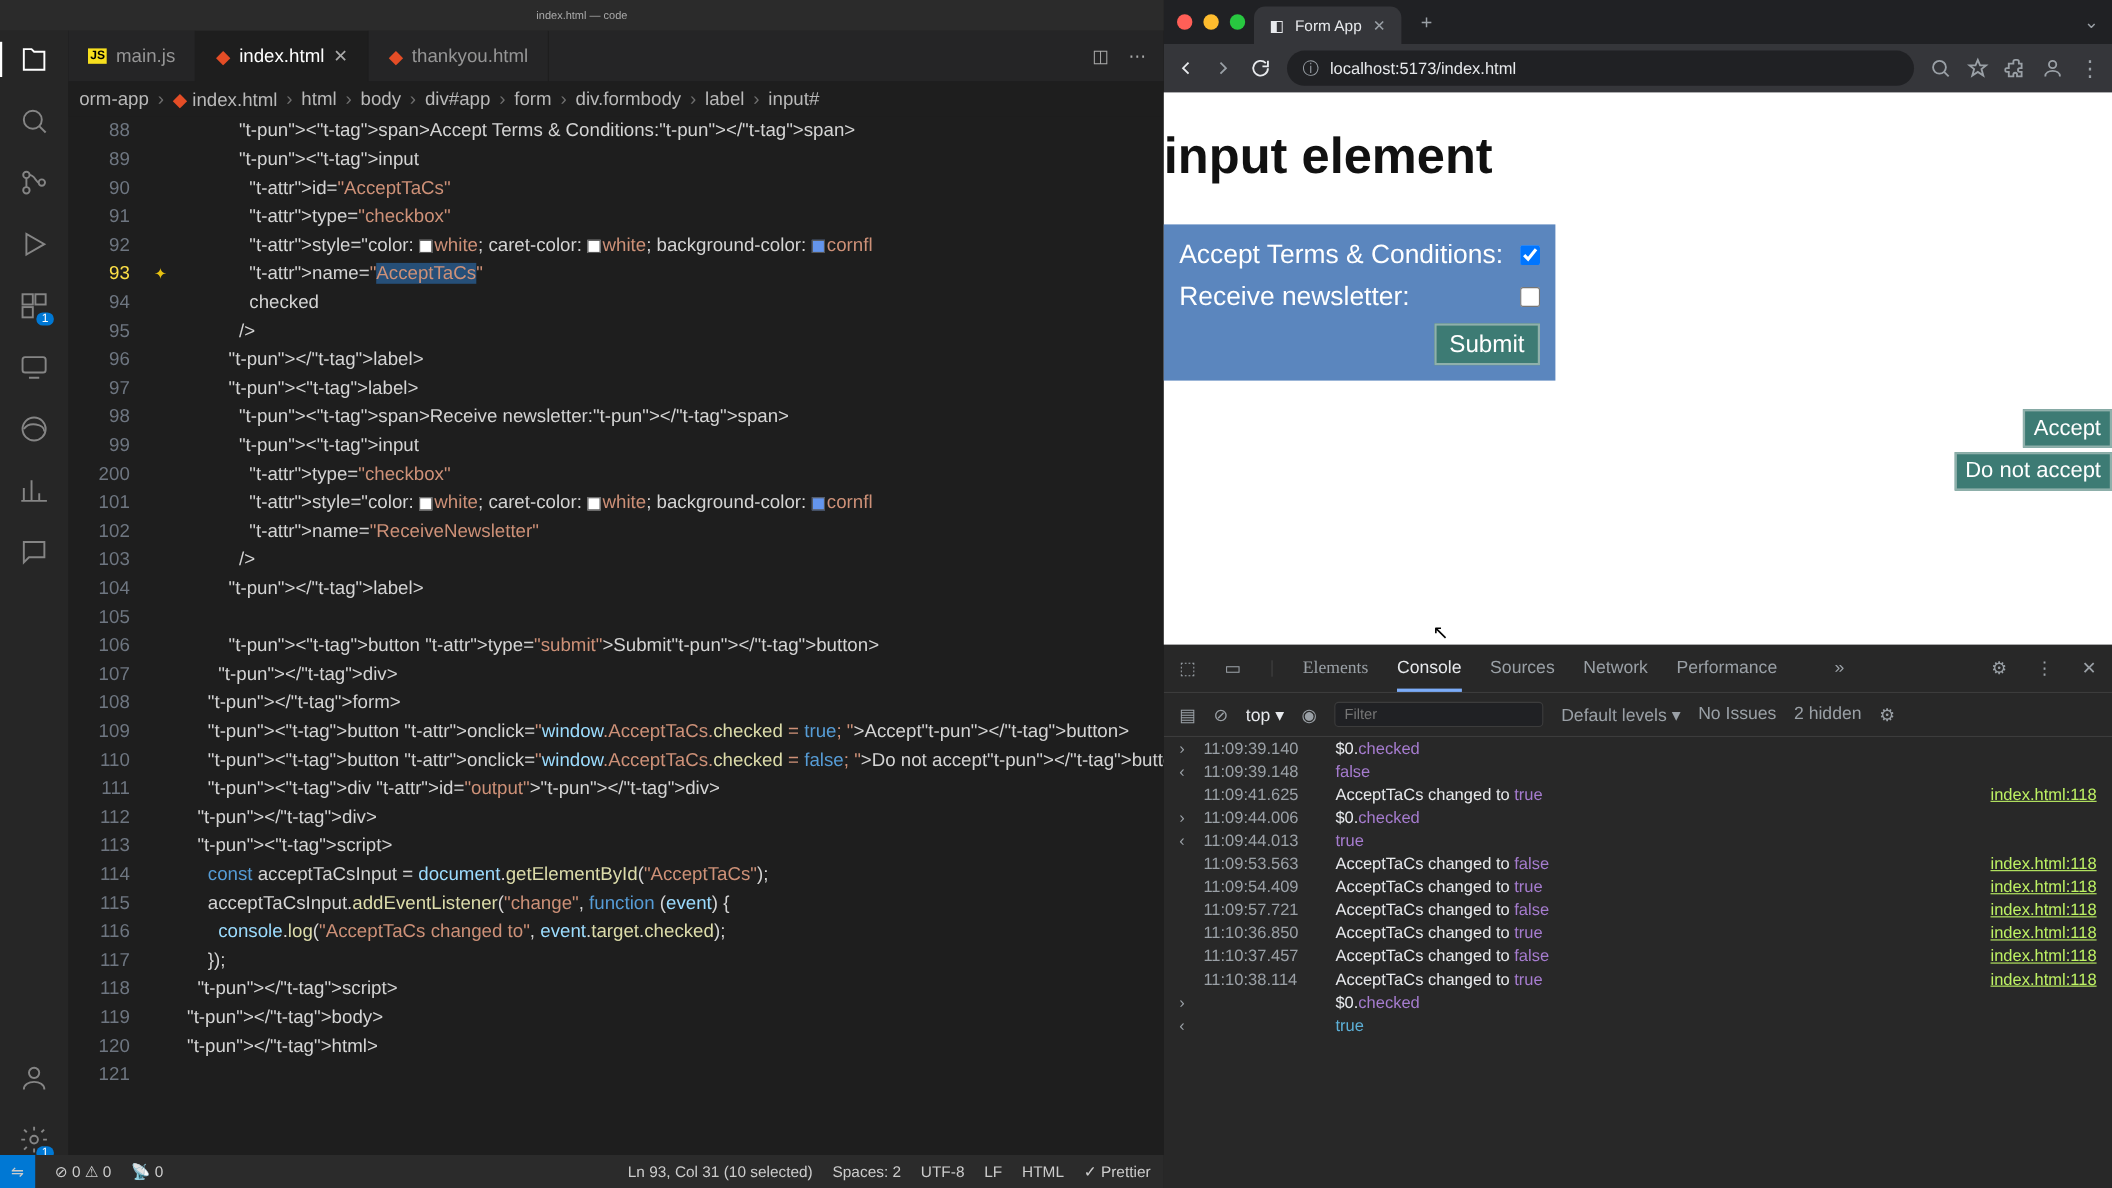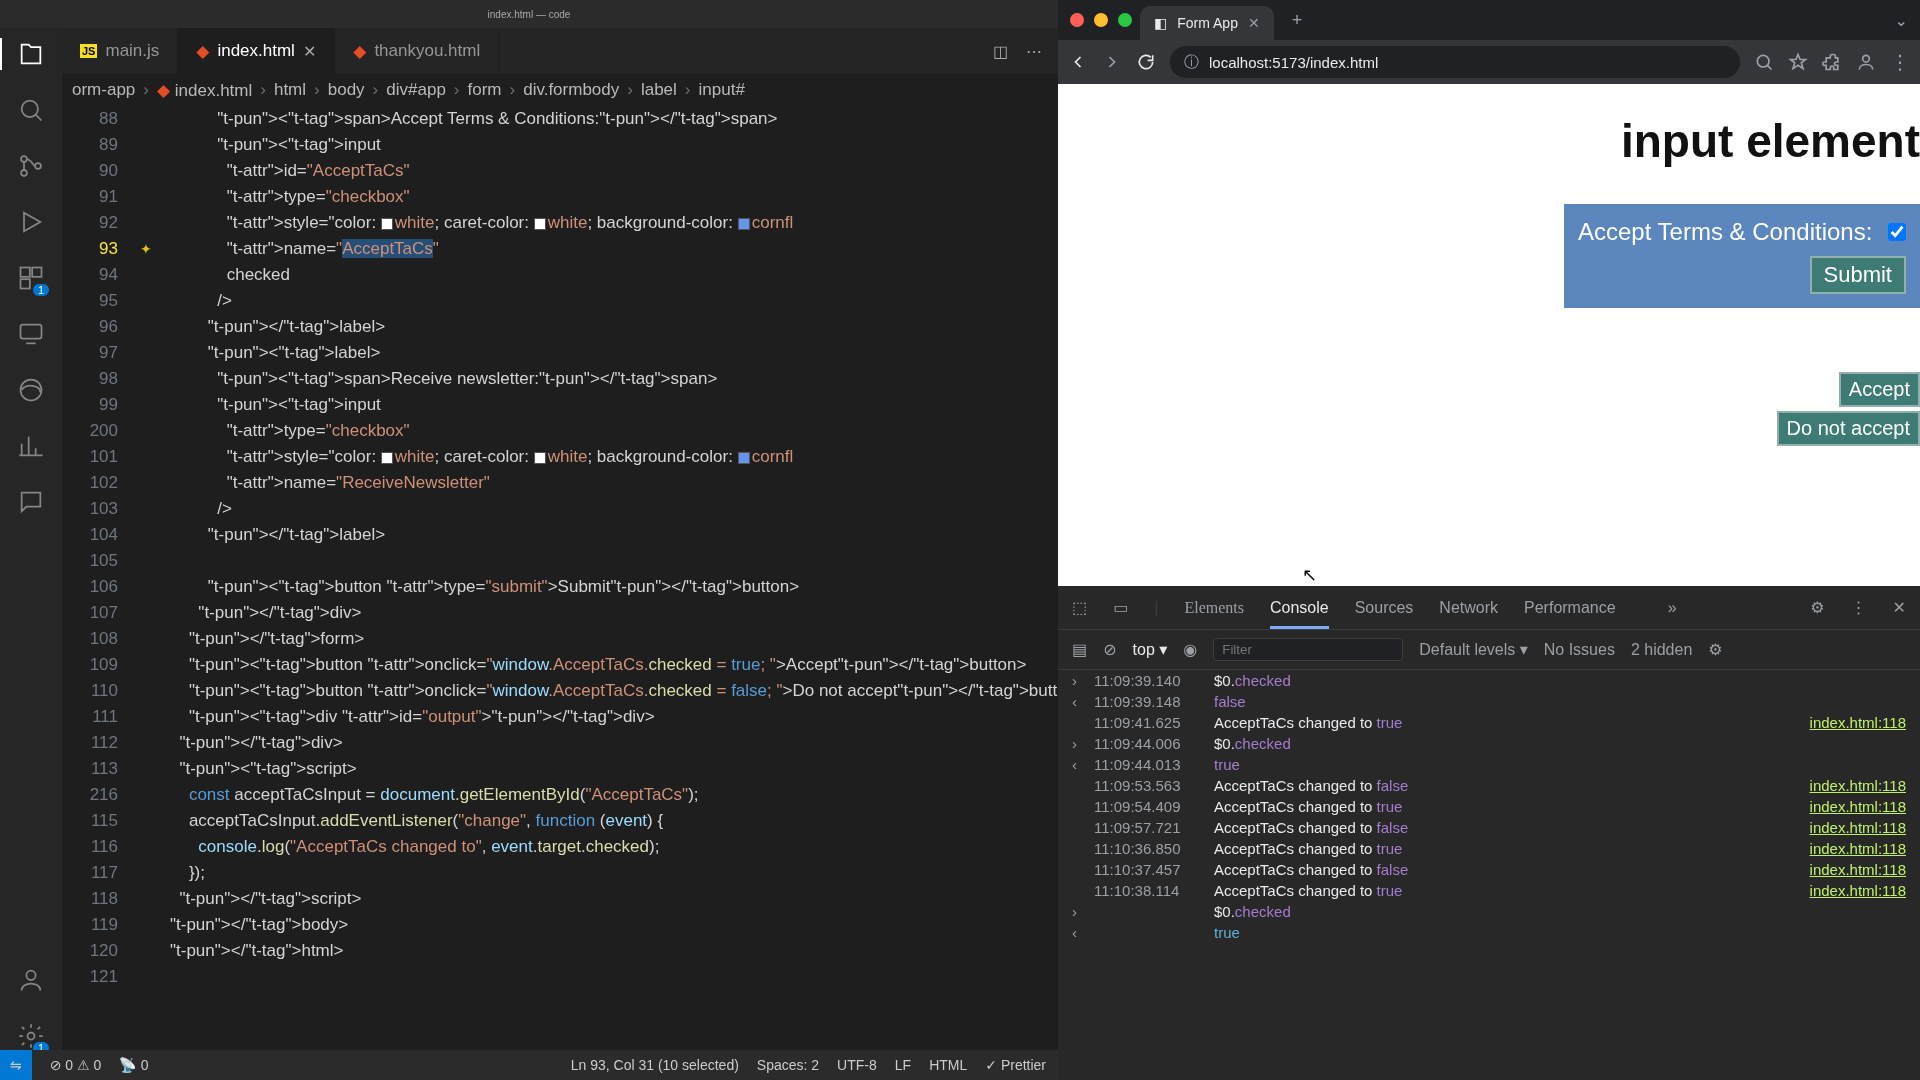--- a/index.html
+++ b/index.html
@@ -46,21 +46,21 @@
 .br-tab { background:#35363a; border-radius:10px 10px 0 0; height:34px; margin-top:6px; display:flex; align-items:center; padding:0 14px; gap:10px; font-size:14px; color:#e8eaed; }
 .br-tab .x{color:#9aa0a6;}
 .newtab{color:#9aa0a6; font-size:18px; padding:0 10px;}
 .br-title-grow{flex:1;}
 .chev{color:#9aa0a6;}
 .br-toolbar { height:44px; background:#35363a; display:flex; align-items:center; padding:0 10px; gap:14px; }
 .br-toolbar .nav-ico{width:20px; height:20px; stroke:#9aa0a6; fill:none; stroke-width:2; cursor:pointer;}
 .br-toolbar .nav-ico.on{stroke:#e8eaed;}
 .omnibox { flex:1; background:#202124; border-radius:20px; height:32px; display:flex; align-items:center; padding:0 14px; gap:10px; color:#e8eaed; font-size:15px; }
 .omnibox .info{color:#9aa0a6;}
-.page { background:#fff; flex:0 0 502px; display:flex; flex-direction:column; align-items:flex-end; position:relative; }
+.page { background:#fff; flex:0 0 502px; display:flex; flex-direction:column; align-items:flex-start; position:relative; }
 .page h1 { font-size:46px; font-weight:800; color:#111; margin-top:30px; }
 .formbox { margin-top:36px; background:#5b86be; padding:14px 14px 14px 14px; width:356px; color:#fff; font-size:24px; display:flex; flex-direction:column; gap:10px; }
 .formbox .row{display:flex; align-items:center; justify-content:space-between;}
 .formbox input[type=checkbox]{width:18px;height:18px;}
 .formbox .submit{align-self:flex-end; background:#3d7b74; border:2px solid #8fb0ab; color:#fff; font-size:22px; padding:4px 12px; cursor:pointer;}
 .sidebtns { position:absolute; right:0; top:288px; display:flex; flex-direction:column; align-items:flex-end; gap:4px; }
 .sidebtns button{background:#3d7b74; border:2px solid #8fb0ab; color:#fff; font-size:20px; padding:4px 8px;margin-left:34px;}
 .cursor-ptr{position:absolute; left:244px; top:480px; font-size:18px; color:#000;}
 
 .devtools { flex:1; background:#282828; display:flex; flex-direction:column; font-size:16px; color:#e8eaed; }
@@ -198,21 +198,21 @@
             <div>104</div>
             <div>105</div>
             <div>106</div>
             <div>107</div>
             <div>108</div>
             <div>109</div>
             <div>110</div>
             <div>111</div>
             <div>112</div>
             <div>113</div>
-            <div>216</div>
+            <div>114</div>
             <div>115</div>
             <div>116</div>
             <div>117</div>
             <div>118</div>
             <div>119</div>
             <div>120</div>
             <div>121</div>
           </div>
         <div class="glyphs" id="glyphs">
             <div>&nbsp;</div>
@@ -315,20 +315,24 @@
     <span style="color:#9aa0a6;font-size:20px;">⋮</span>
   </div>
 
   <div class="page">
     <h1>input element</h1>
     <div class="formbox">
       <div class="row">
         <span>Accept Terms &amp; Conditions:</span>
         <input type="checkbox" checked="" style="">
       </div>
+      <div class="row">
+        <span>Receive newsletter:</span>
+        <input type="checkbox" style="">
+      </div>
       <button class="submit">Submit</button>
     </div>
     <div class="sidebtns">
       <button>Accept</button>
       <button>Do not accept</button>
     </div>
     <div class="cursor-ptr">↖</div>
   </div>
 
   <div class="devtools">

